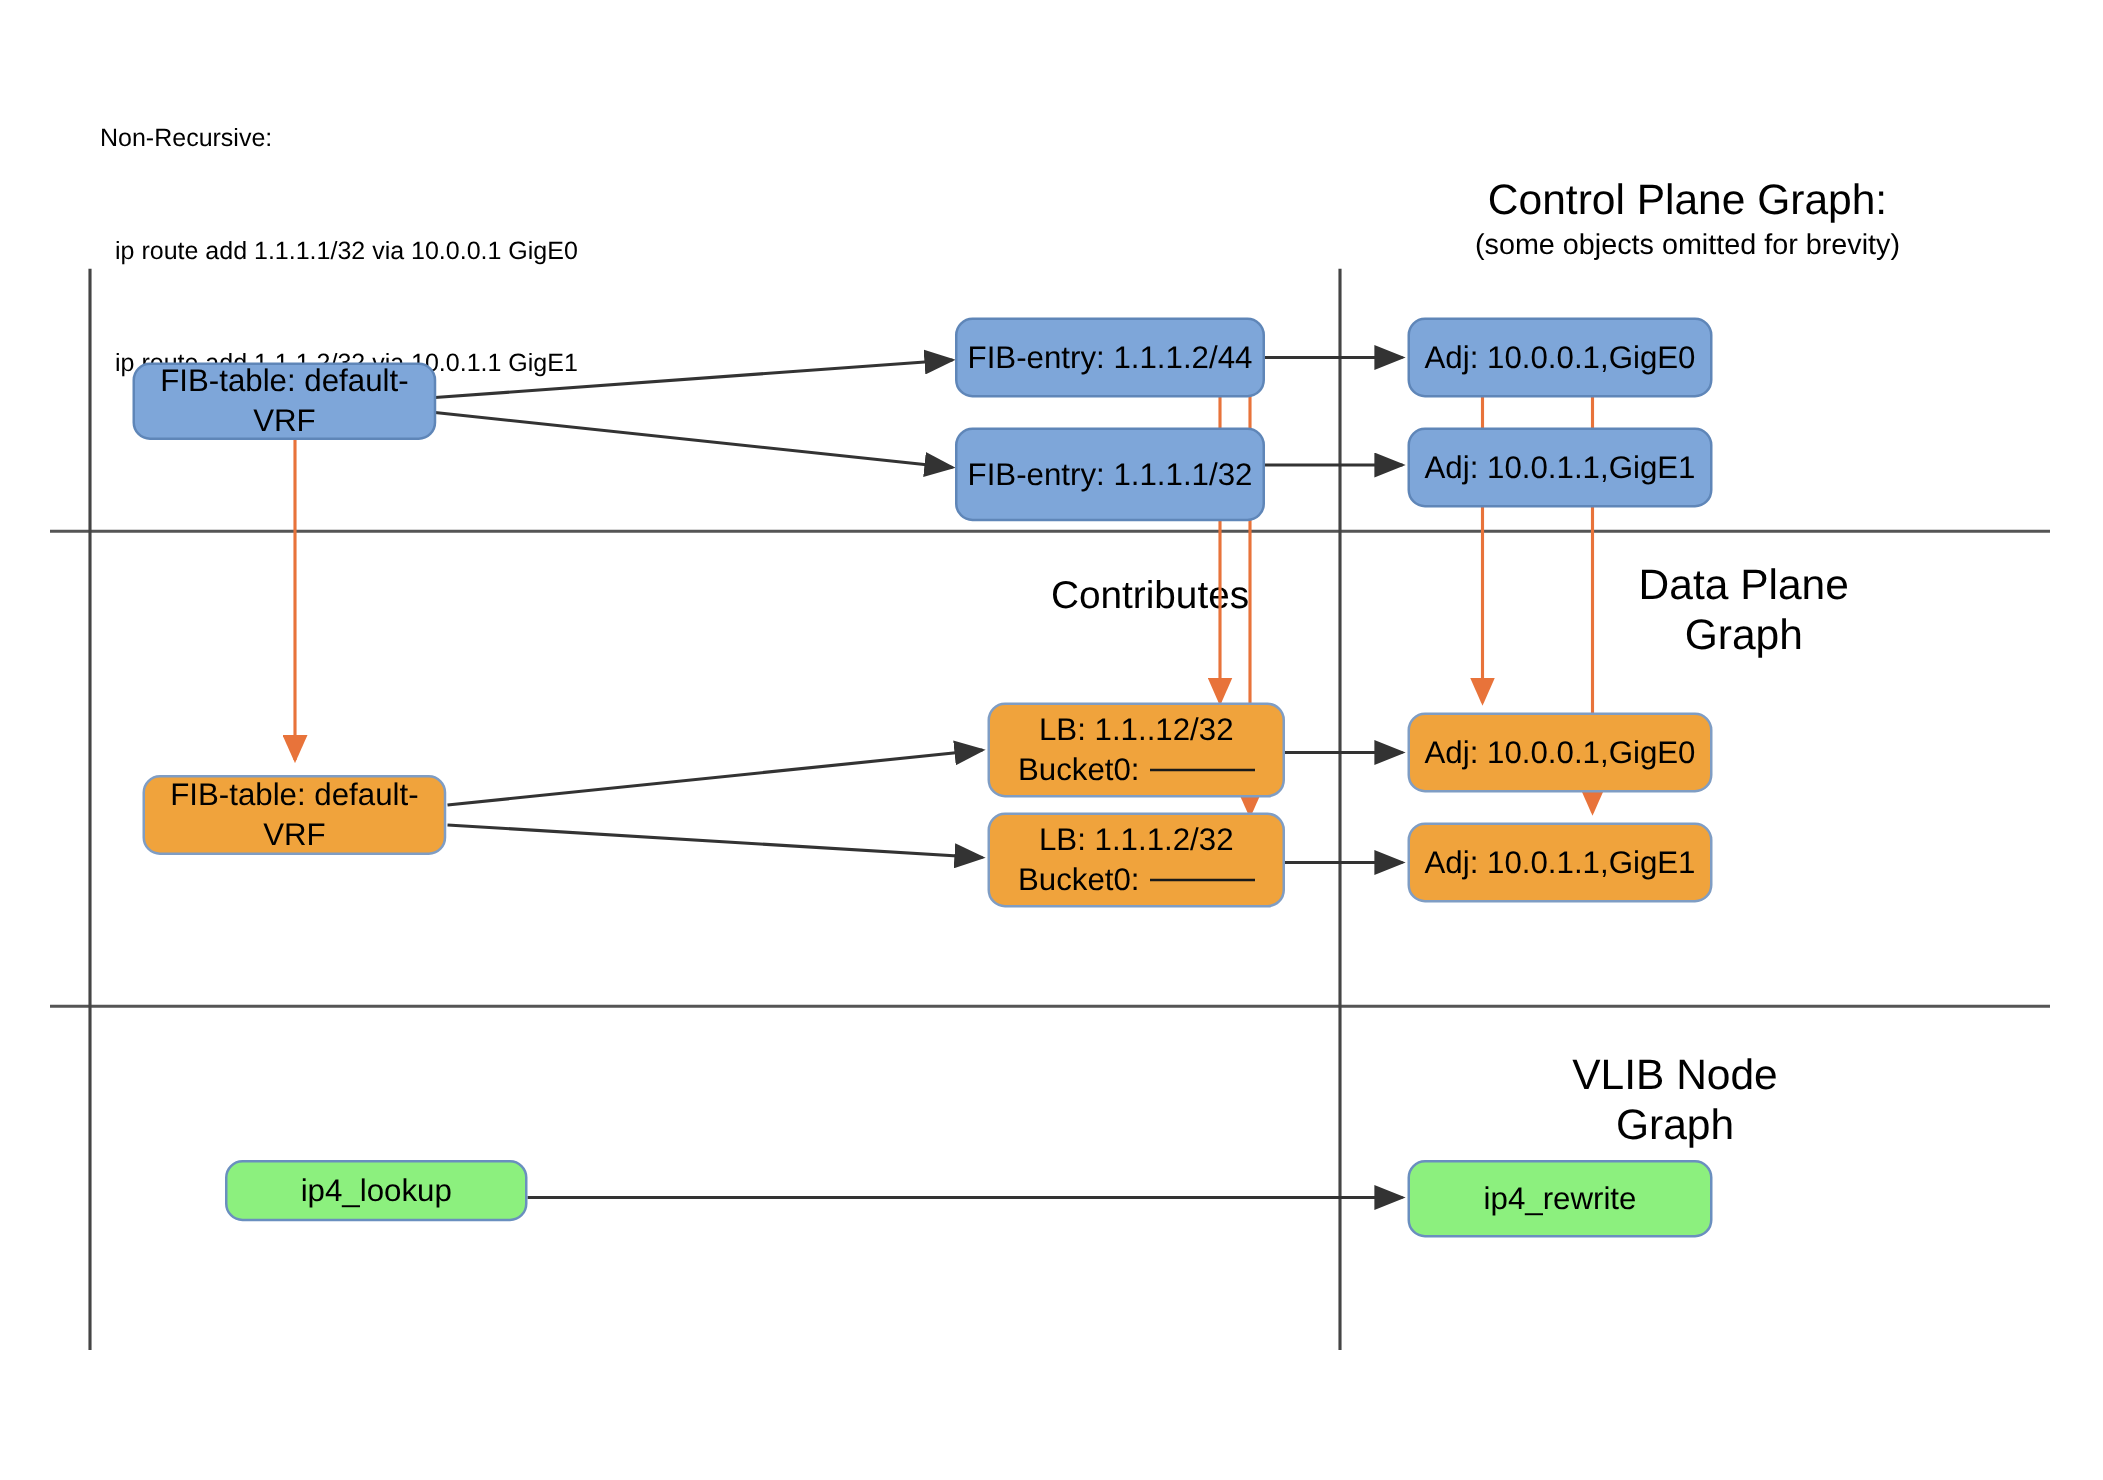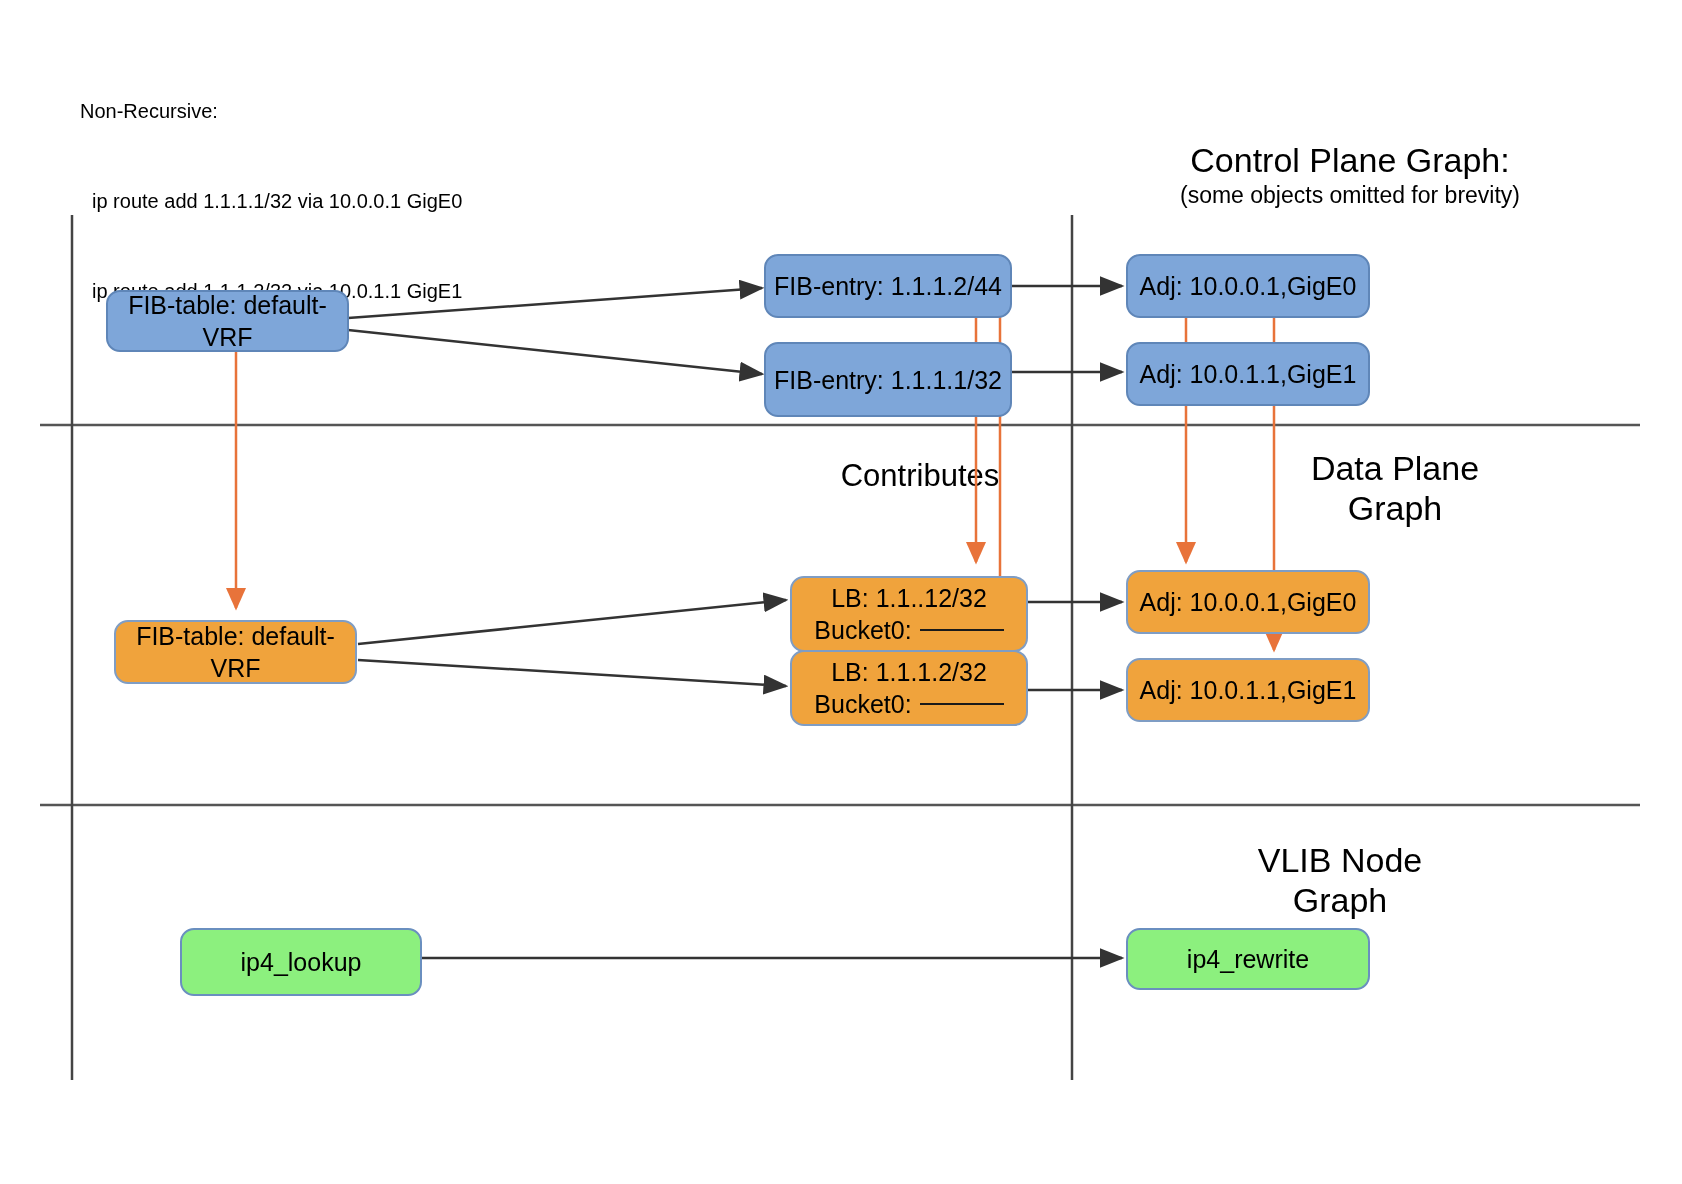--- a/index.html
+++ b/index.html
@@ -121,21 +121,21 @@
   </div>
 
   <div class="node blue" style="left:1126px;top:342px;width:244px;height:64px;">
     <span>Adj: 10.0.1.1,GigE1</span>
   </div>
 
   <div class="node orange" style="left:114px;top:620px;width:243px;height:64px;">
     <span>FIB-table: default-VRF</span>
   </div>
 
-  <div class="node orange" style="left:790px;top:562px;width:238px;height:76px;margin-top:14px;">
+  <div class="node orange" style="left:790px;top:562px;width:238px;height:76px;">
     <span>LB: 1.1..12/32</span>
     <span class="sub">
       <span>Bucket0:</span>
       <span class="bucket-line"></span>
     </span>
   </div>
 
   <div class="node orange" style="left:790px;top:650px;width:238px;height:76px;">
     <span>LB: 1.1.1.2/32</span>
     <span class="sub">
@@ -145,21 +145,21 @@
   </div>
 
   <div class="node orange" style="left:1126px;top:570px;width:244px;height:64px;">
     <span>Adj: 10.0.0.1,GigE0</span>
   </div>
 
   <div class="node orange" style="left:1126px;top:658px;width:244px;height:64px;">
     <span>Adj: 10.0.1.1,GigE1</span>
   </div>
 
-  <div class="node green" style="left:180px;top:928px;width:242px;height:68px;">
+  <div class="node green" style="left:180px;top:928px;width:242px;height:49px;">
     <span>ip4_lookup</span>
   </div>
 
   <div class="node green" style="left:1126px;top:928px;width:244px;height:62px;">
     <span>ip4_rewrite</span>
   </div>
 
 </div>
 
 </body></html>

